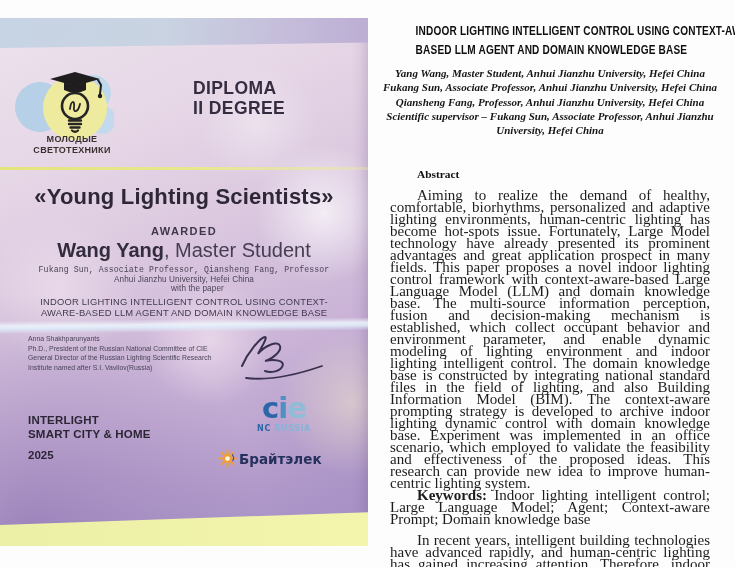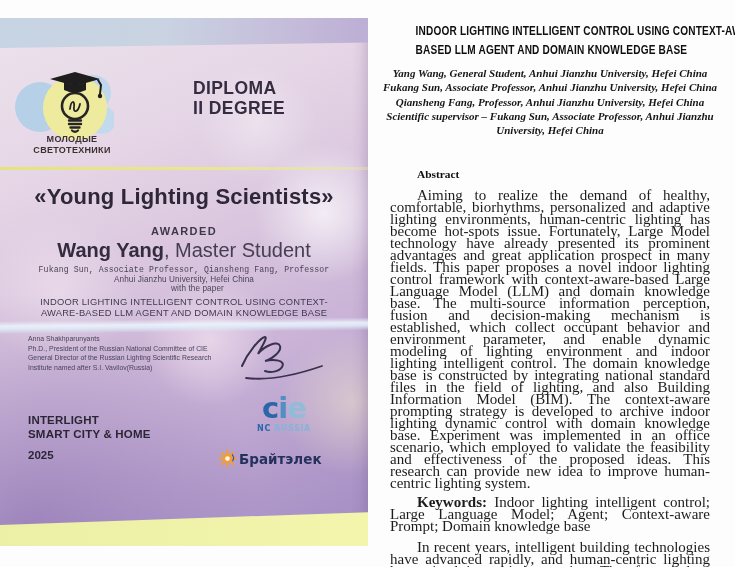--- a/index.html
+++ b/index.html
@@ -96,21 +96,21 @@
   .p-title div { white-space:nowrap; }
   .p-authors {
     margin:6px 0 0 -18px; width:356px; text-align:center;
     font-family:"Liberation Serif", serif; font-style:italic; font-weight:bold;
     font-size:11px; line-height:14.3px; color:#151515;
   }
   .p-authors .nowrap { white-space:nowrap; }
   .p-body { font-family:"Liberation Serif", serif; font-size:15px; line-height:12px; text-align:justify; }
   .p-h { font-family:"Liberation Serif", serif; font-weight:bold; font-size:11.4px; text-indent:27px; margin-top:31px; color:#101010; }
   .p-par { text-indent:27px; margin-top:9px; }
-  .p-keywords { margin-top:7px; text-indent:27px; }
+  .p-keywords { text-indent:27px; }
   .kw-label { font-weight:bold; }
 </style>
 </head>
 <body>
 
 <div class="page">
 
   <div class="cert">
     <div class="cert-topband"></div>
 
@@ -200,21 +200,21 @@
     <div class="bottom-band"></div>
   </div>
 
   <div class="paper">
     <div class="p-title">
       <div>INDOOR LIGHTING INTELLIGENT CONTROL USING CONTEXT-AWARE-</div>
       <div>BASED LLM AGENT AND DOMAIN KNOWLEDGE BASE</div>
     </div>
 
     <div class="p-authors">
-      <div class="nowrap">Yang Wang, General Student, Anhui Jianzhu University, Hefei China</div>
+      <div class="nowrap">Yang Wang, Master Student, Anhui Jianzhu University, Hefei China</div>
       <div class="nowrap">Fukang Sun, Associate Professor, Anhui Jianzhu University, Hefei China</div>
       <div class="nowrap">Qiansheng Fang, Professor, Anhui Jianzhu University, Hefei China</div>
       <div>Scientific supervisor – Fukang Sun, Associate Professor, Anhui Jianzhu University, Hefei China</div>
     </div>
 
     <div class="p-h">Abstract</div>
     <div class="p-body p-par">Aiming to realize the demand of healthy, comfortable, biorhythms, personalized and adaptive lighting environments, human-centric lighting has become hot-spots issue. Fortunately, Large Model technology have already presented its prominent advantages and great application prospect in many fields. This paper proposes a novel indoor lighting control framework with context-aware-based Large Language Model (LLM) and domain knowledge base. The multi-source information perception, fusion and decision-making mechanism is established, which collect occupant behavior and environment parameter, and enable dynamic modeling of lighting environment and indoor lighting intelligent control. The domain knowledge base is constructed by integrating national standard files in the field of lighting, and also Building Information Model (BIM). The context-aware prompting strategy is developed to archive indoor lighting dynamic control with domain knowledge base. Experiment was implemented in an office scenario, which employed to validate the feasibility and effectiveness of the proposed ideas. This research can provide new idea to improve human-centric lighting system.</div>
 
     <div class="p-body p-keywords">
       <span class="kw-label">Keywords:</span><span> Indoor lighting intelligent control; Large Language Model; Agent; Context-aware Prompt; Domain knowledge base</span>

